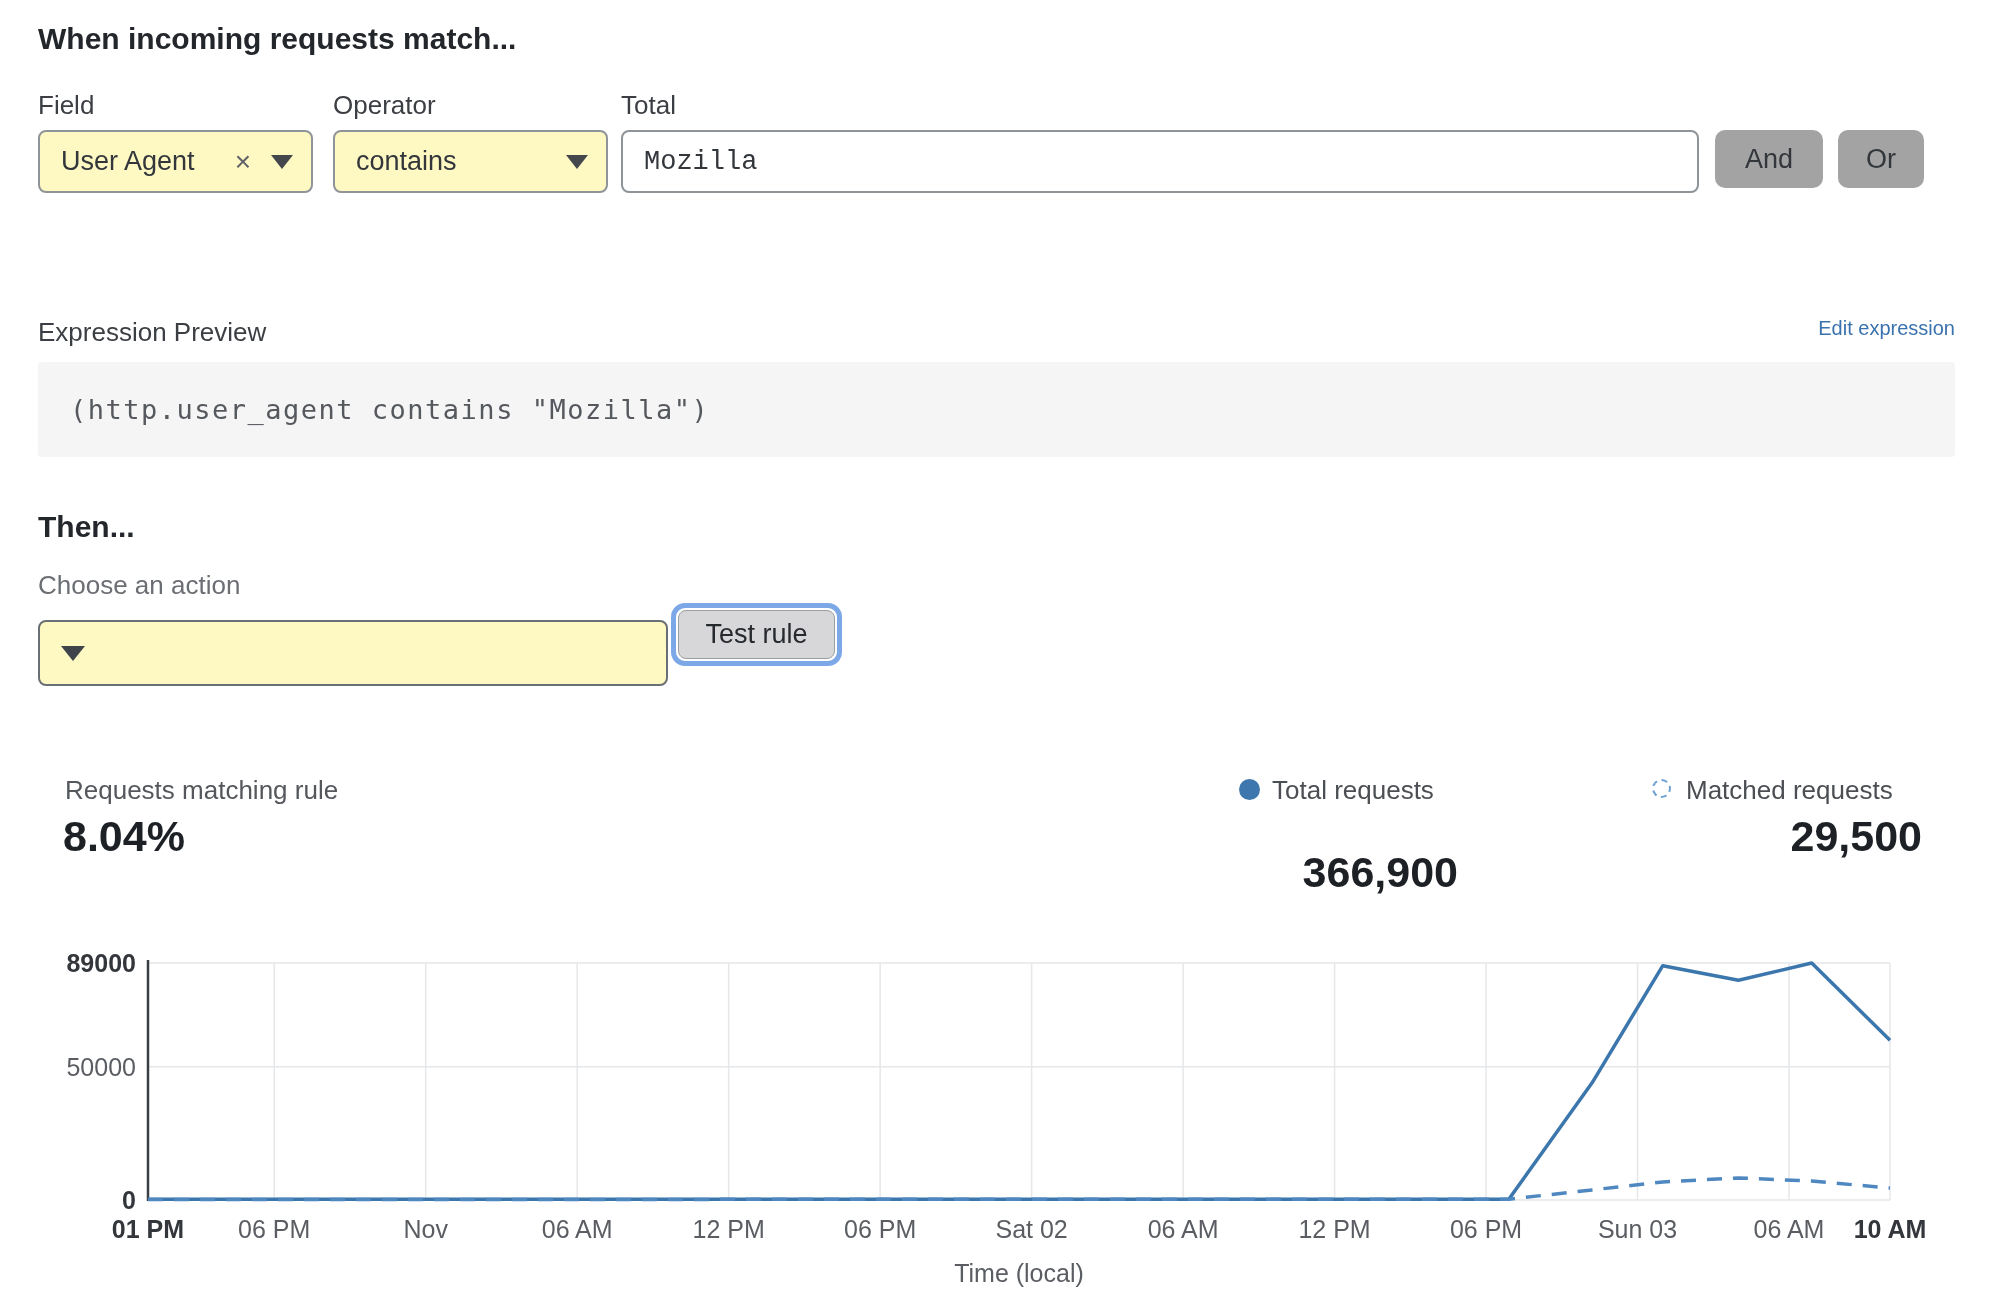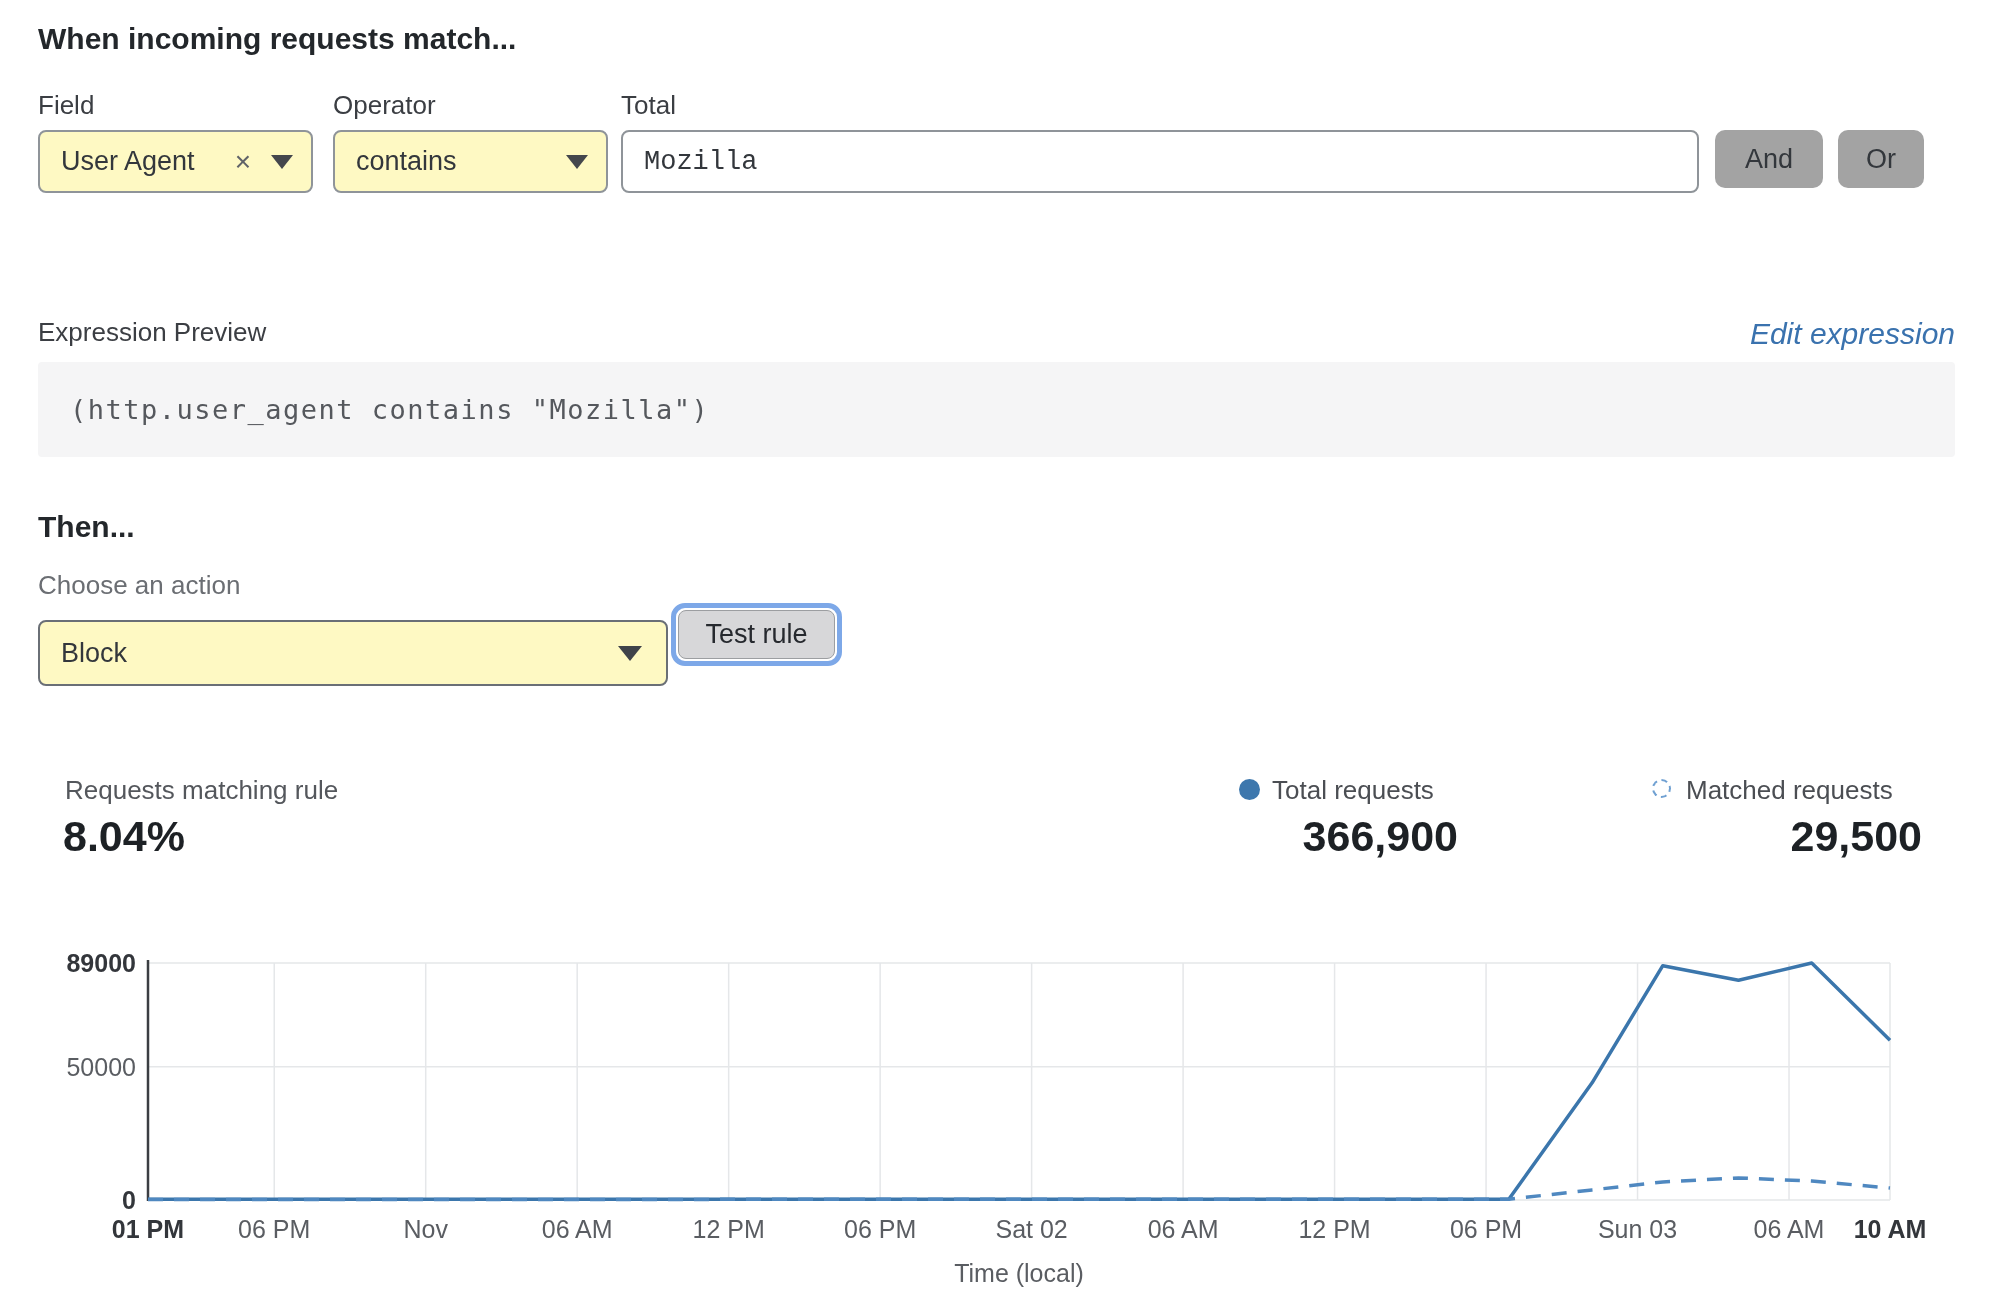--- a/index.html
+++ b/index.html
@@ -13,21 +13,21 @@
     border:2px solid #8f9499; border-radius:8px; height:63px; font-size:27px;
     color:#33373c; padding:0 18px 0 21px; cursor:pointer; }
   .select .grow { flex:1; }
   .caret { width:0; height:0; border-left:11px solid transparent;
     border-right:11px solid transparent; border-top:14px solid #44474c; }
   .clear-x { color:#606368; font-size:28px; margin-right:20px; line-height:1; cursor:pointer; }
   .text-input { height:63px; border:2px solid #8f9499; border-radius:8px;
     font-size:27px; color:#33373c; padding:0 21px; font-family:"Liberation Sans",sans-serif; }
   .gray-btn { background:#a3a3a3; border:none; border-radius:10px; height:58px;
     font-size:27px; color:#33373c; font-family:"Liberation Sans",sans-serif; cursor:pointer; }
-  .link { font-size:30px; color:#3a72ae; cursor:pointer; text-decoration:none;font-style:italic; }
+  .link { font-size:20px; color:#3a72ae; cursor:pointer; text-decoration:none; }
   .codebox { background:#f5f5f6; border-radius:4px; height:95px; display:flex; align-items:center; }
   .code { font-family:"DejaVu Sans Mono","Liberation Mono",monospace; font-size:27px;
     color:#55585d; letter-spacing:1.5px; padding-left:32px; }
   .focus-ring { border:5px solid #7da8e8; border-radius:14px; background:#ffffff; padding:2px; }
   .test-btn { background:#d7d7d9; border:1px solid #9c9ea1; border-radius:8px;
     width:157px; height:49px; font-size:27px; color:#26292e;
     font-family:"Liberation Sans",sans-serif; cursor:pointer; }
   .stat-label { font-size:26px; color:#54575c; }
   .stat-value { font-size:43px; font-weight:700; color:#1d2125; }
   .dot { width:21px; height:21px; border-radius:50%; background:#3d77ad; display:inline-block; }
@@ -63,34 +63,33 @@
 <div class="abs lbl" style="left:38px; top:317px;">Expression Preview</div>
 <a class="abs link" style="right:44px; top:317px;" href="#">Edit expression</a>
 <div class="abs codebox" style="left:38px; right:44px; top:362px;">
   <span class="code">(http.user_agent contains "Mozilla")</span>
 </div>
 
 <div class="abs h1" style="left:38px; top:510px;">Then...</div>
 <div class="abs lbl-gray" style="left:38px; top:570px;">Choose an action</div>
 
 <div class="abs select" style="left:38px; top:620px; width:630px; height:66px; border-color:#6a6f76; padding-right:24px;">
-  <span class="grow">Block</span>
   <span class="caret" style="border-left-width:12px;border-right-width:12px;border-top-width:15px;border-top-color:#3f434a;"></span>
 </div>
 
 <div class="abs focus-ring" style="left:671px; top:603px;">
   <button class="test-btn">Test rule</button>
 </div>
 
 <div class="abs stat-label" style="left:65px; top:775px;">Requests matching rule</div>
 <div class="abs stat-value" style="left:63px; top:812px;">8.04%</div>
 
 <span class="abs dot" style="left:1239px; top:779px;"></span>
 <div class="abs stat-label" style="left:1272px; top:775px; color:#4b4e53;">Total requests</div>
-<div class="abs stat-value" style="right:541px; top:812px;">366,900</div>
+<div class="abs stat-value" style="right:541px; top:848px;">366,900</div>
 
 <span class="abs dashed-circle" style="left:1652px; top:779px;"></span>
 <div class="abs stat-label" style="left:1686px; top:775px; color:#4b4e53;">Matched requests</div>
 <div class="abs stat-value" style="right:77px; top:812px;">29,500</div>
 
 <svg class="abs" style="left:0; top:930px;" width="1999" height="365" viewBox="0 0 1999 365">
     <line x1="148" y1="136.85393258426967" x2="1890" y2="136.85393258426967" stroke="#e5e7e9" stroke-width="1.5"></line>
     <line x1="148" y1="33" x2="1890" y2="33" stroke="#e5e7e9" stroke-width="1.5"></line>
     <line x1="274.231884057971" y1="33" x2="274.231884057971" y2="270" stroke="#e5e7e9" stroke-width="1.5"></line>
     <line x1="425.71014492753625" y1="33" x2="425.71014492753625" y2="270" stroke="#e5e7e9" stroke-width="1.5"></line>

